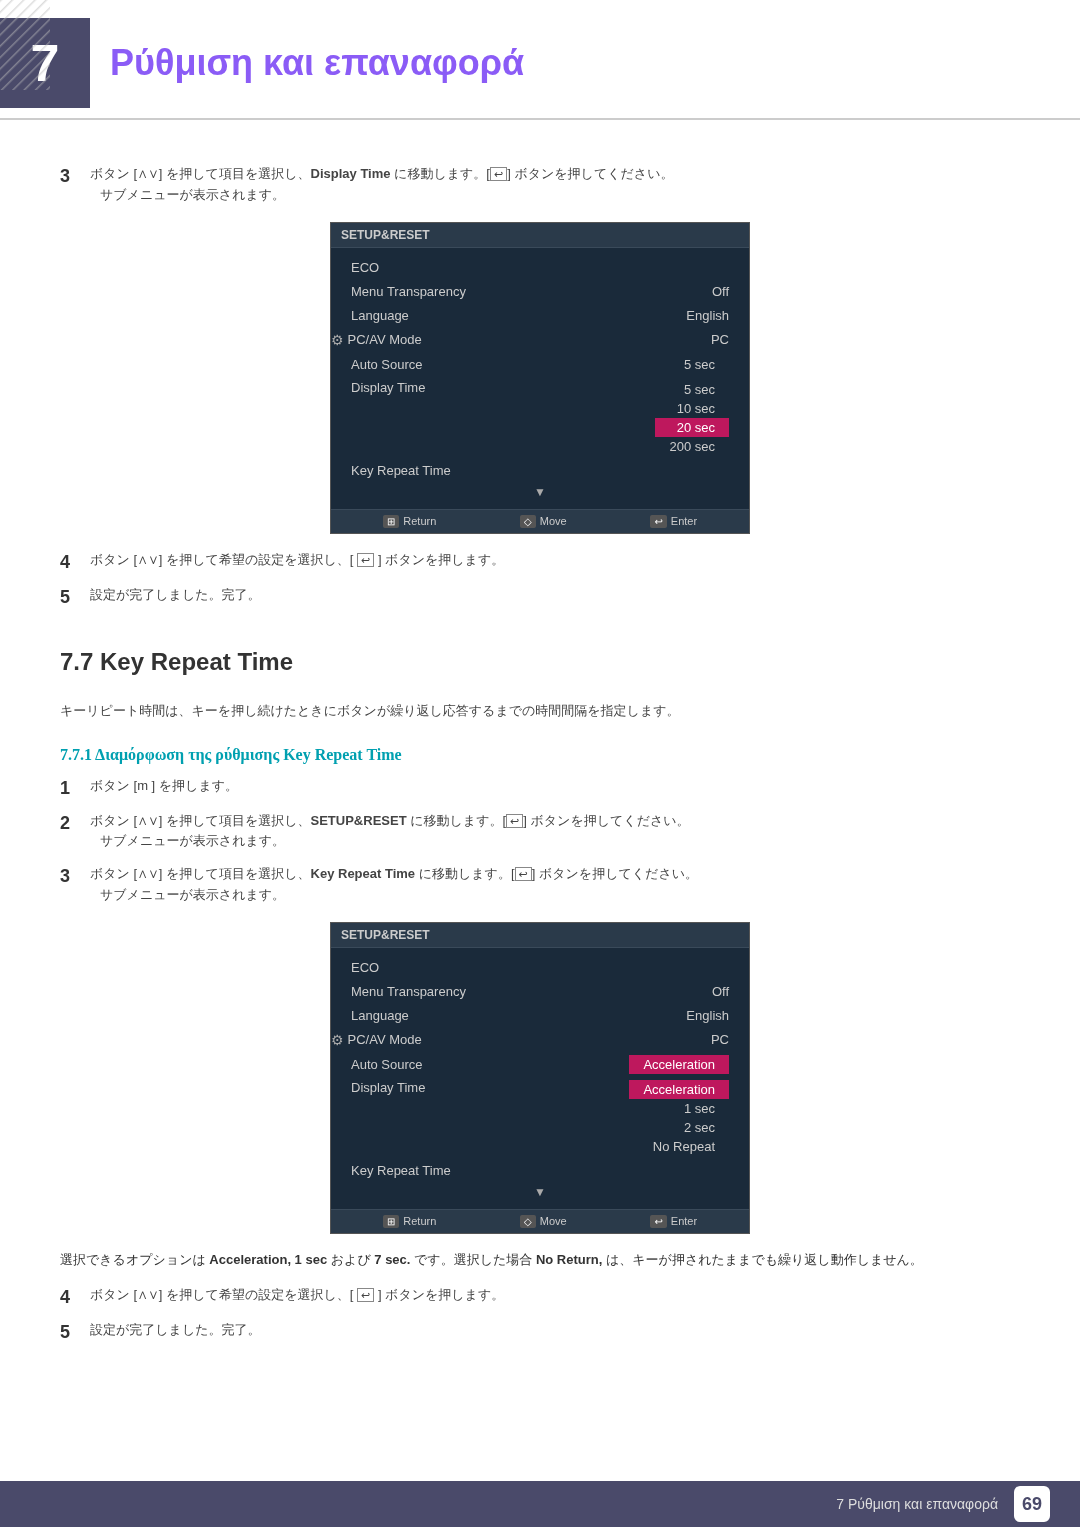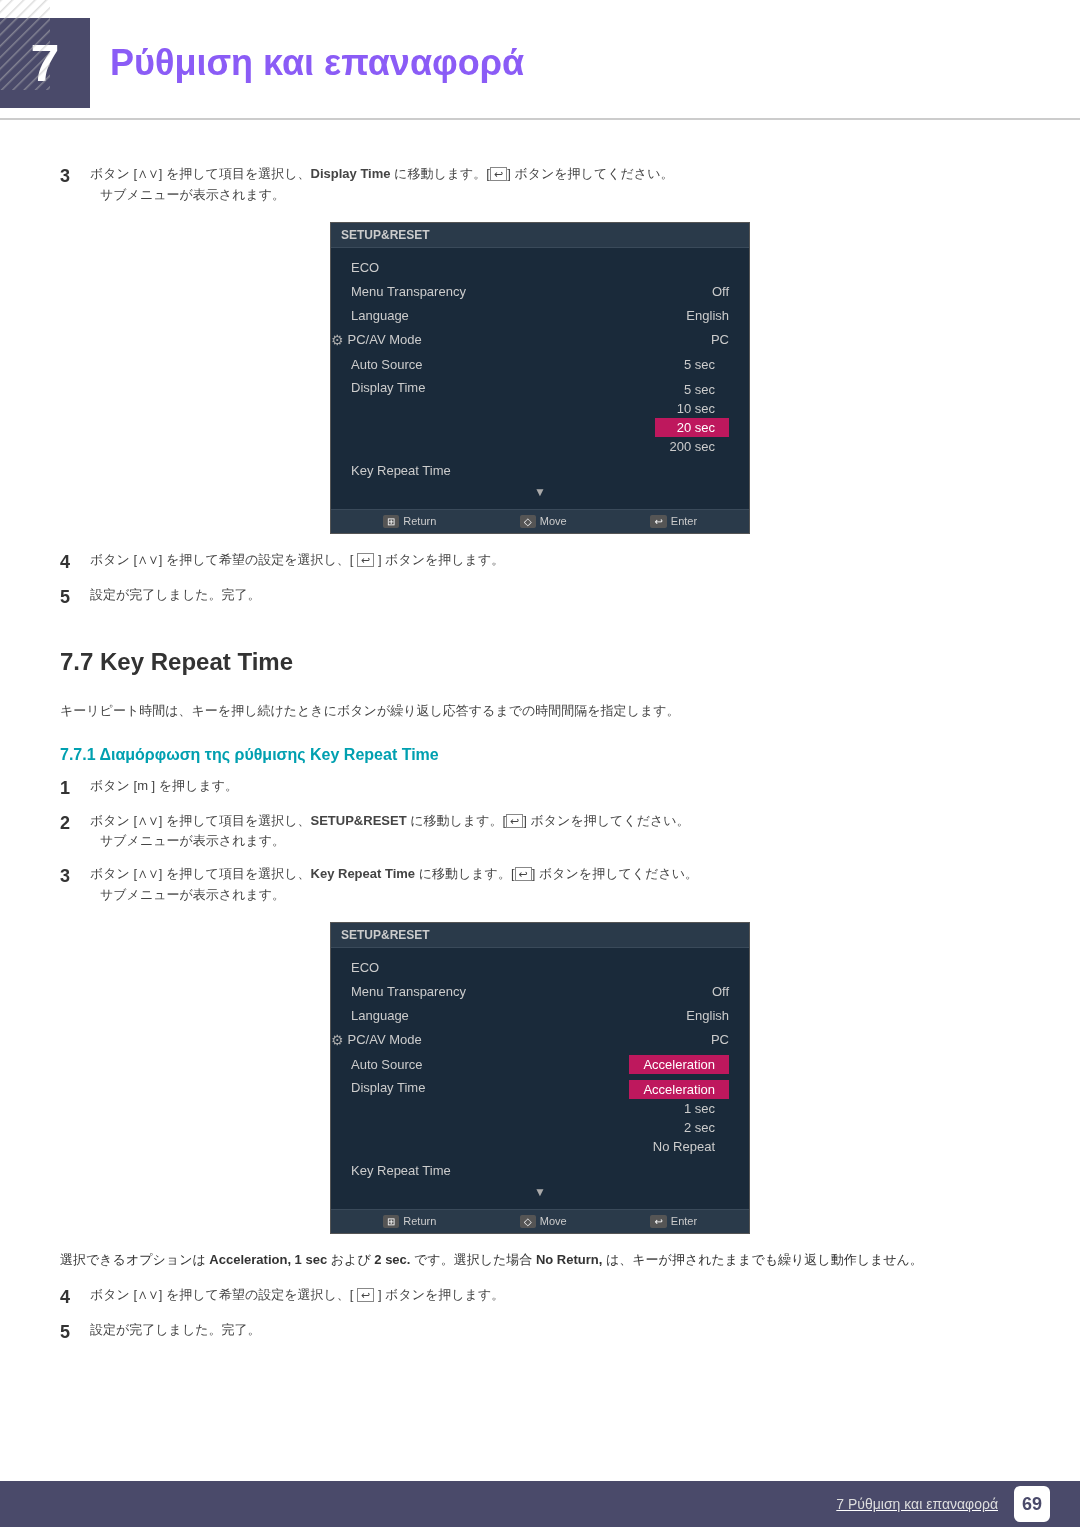--- a/index.html
+++ b/index.html
@@ -146,20 +146,21 @@
       font-weight: bold;
       color: #333;
       margin: 40px 0 16px 0;
       padding-bottom: 8px;
     }
     .subsection-heading {
       font-size: 16px;
       font-weight: bold;
       color: #00a0b0;
       margin: 24px 0 12px 0;
+      font-family: Liberation Serif, serif;
     }
 
     
     .paragraph {
       font-size: 14px;
       color: #333;
       line-height: 1.7;
       margin-bottom: 14px;
     }
 
@@ -183,21 +184,20 @@
       bottom: 0;
       left: 0;
       right: 0;
       background: #4a4a6a;
       color: #fff;
       display: flex;
       align-items: center;
       justify-content: flex-end;
       padding: 10px 30px;
       height: 46px;
-      text-decoration: underline;
     }
     .footer-text {
       font-size: 14px;
       color: #ddd;
       margin-right: 16px;
     }
     .footer-page-number {
       background: #fff;
       color: #4a4a6a;
       font-size: 18px;
@@ -421,21 +421,21 @@
         <span>Move</span>
       </div>
       <div class="menu-footer-item">
         <span class="menu-footer-icon">↩</span>
         <span>Enter</span>
       </div>
     </div>
   </div>
 
   <div class="note-text jp-text">
-    選択できるオプションは <span class="inline-bold">Acceleration, 1 sec</span> および <span class="inline-bold">2 sec.</span> です。選択した場合 <span class="inline-bold">No Return,</span> は、キーが押されたままでも繰り返し動作しません。
+    選択できるオプションは <span class="inline-bold">Acceleration, 1 sec</span> および <span class="inline-bold">7 sec.</span> です。選択した場合 <span class="inline-bold">No Return,</span> は、キーが押されたままでも繰り返し動作しません。
   </div>
 
   <div class="step-block" style="margin-top:14px;">
     <div class="step-number">4</div>
     <div class="step-text jp-text">
       ボタン [∧∨] を押して希望の設定を選択し、[ <span style="border:1px solid #888;padding:0 3px;font-size:11px;">↩</span> ] ボタンを押します。
     </div>
   </div>
 
   <div class="step-block">

